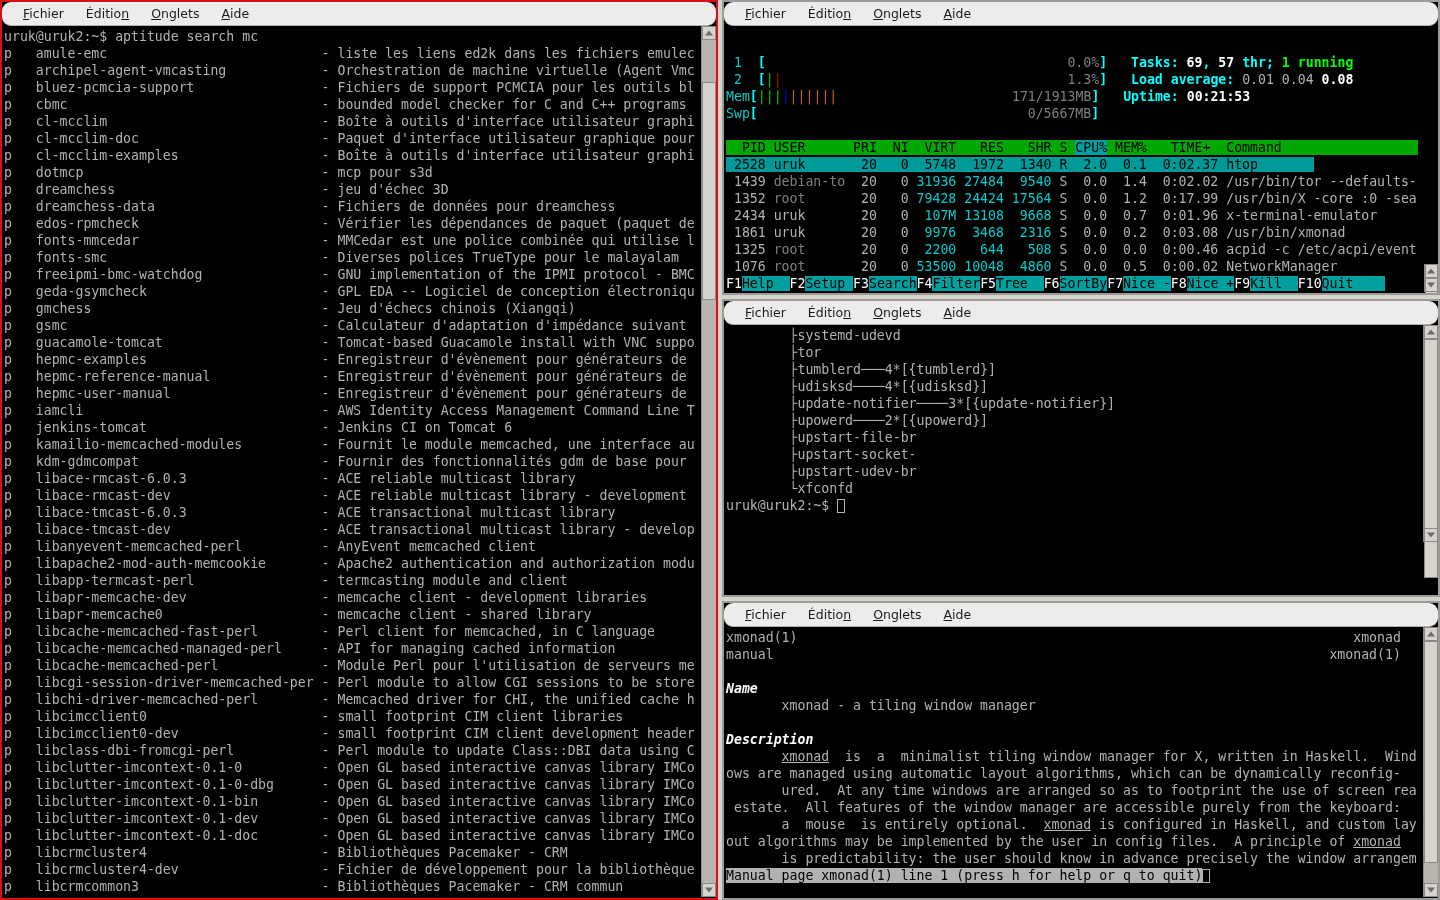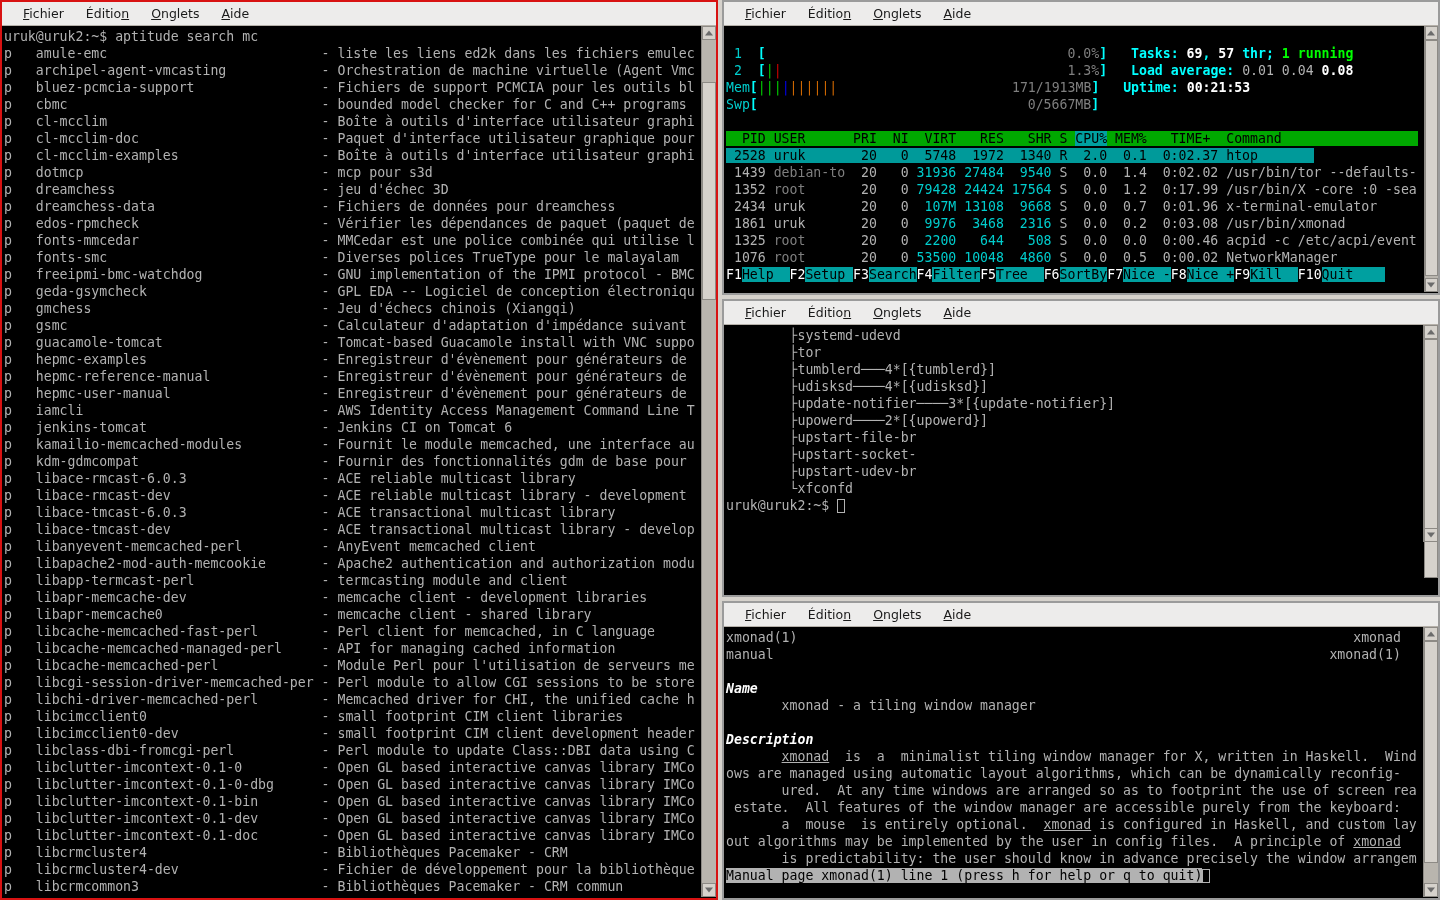--- a/index.html
+++ b/index.html
@@ -16,21 +16,21 @@
   .win { position: absolute; overflow: hidden; background: #000; }
   .win.focused { border: 2px solid #d81212; }
   .win.unfocused { border: 2px solid #9b9b9b; }
 
   .menubar {
     height: 24px; background: #edeceb;
     border-bottom: 1px solid #b5b0a9;
     display: flex; align-items: center;
     padding-left: 10px;
     font-family: "DejaVu Sans", sans-serif;
-    font-size: 12.5px; color: #1a1a1a;
+    font-size: 12.5px; color: #1a1a1a; border-radius: 9px;
   }
   .menuitem { padding: 2px 11px; cursor: default; white-space: nowrap; }
   .menuitem .u { text-decoration: underline; }
 
   .termwrap { position: relative; background: #000; display: flex; gap: 6px; }
   .term {
     flex: 1 1 auto;
     background: #000;
     color: #b2b2b2;
     font-family: "DejaVu Sans Mono", monospace;
@@ -164,21 +164,21 @@
     </div>
   </div>
 
   <div class="win unfocused" id="win-htop">
     <div class="menubar">
       <span class="menuitem"><span class="u">F</span>ichier</span>
       <span class="menuitem">Éditio<span class="u">n</span></span>
       <span class="menuitem"><span class="u">O</span>nglets</span>
       <span class="menuitem"><span class="u">A</span>ide</span>
     </div>
-    <div class="termwrap" style="height:266px;">
+    <div class="termwrap" style="height:266px;align-items:flex-end;">
       <div class="term" id="htop-term">
 <span class="c-cyan"> 1  </span><span class="c-bcyan">[</span><span class="c-dgrey">                                      0.0%</span><span class="c-bcyan">]</span><span class="c-grey">   </span><span class="c-bcyan">Tasks: </span><span class="c-bwhite">69</span><span class="c-bcyan">, </span><span class="c-bwhite">57</span><span class="c-bcyan"> thr; </span><span class="c-bgreen">1</span><span class="c-bgreen"> running</span>
 <span class="c-cyan"> 2  </span><span class="c-bcyan">[</span><span class="c-green">|</span><span class="c-red">|</span><span class="c-dgrey">                                    1.3%</span><span class="c-bcyan">]</span><span class="c-grey">   </span><span class="c-bcyan">Load average: </span><span class="c-grey">0.01 0.04 </span><span class="c-bwhite">0.08</span>
 <span class="c-cyan">Mem</span><span class="c-bcyan">[</span><span class="c-green">|</span><span class="c-green">|</span><span class="c-green">|</span><span class="c-blue">|</span><span class="c-orange">|</span><span class="c-orange">|</span><span class="c-orange">|</span><span class="c-orange">|</span><span class="c-orange">|</span><span class="c-orange">|</span><span class="c-dgrey">                      171/1913MB</span><span class="c-bcyan">]</span><span class="c-grey">   </span><span class="c-bcyan">Uptime: </span><span class="c-bwhite">00:21:53</span>
 <span class="c-cyan">Swp</span><span class="c-bcyan">[</span><span class="c-dgrey">                                  0/5667MB</span><span class="c-bcyan">]</span><span class="c-grey">   </span>
 
 <span class="hdr-row">  PID USER      PRI  NI  VIRT   RES   SHR S </span><span class="hdr-sort">CPU%</span><span class="hdr-row"> MEM%   TIME+  Command                       </span>
 <span class="sel-row"> 2528 uruk       20   0  5748  1972  1340 R  2.0  0.1  0:02.37 htop       </span>
 <span class="c-grey"> 1439 </span><span class="c-dgrey">debian-to </span><span class="c-grey"> 20   0</span><span class="c-cyan"> 31936 27484  9540</span><span class="c-grey"> S  0.0  1.4 </span><span class="c-grey"> 0:02.02 </span><span class="c-grey">/usr/bin/tor --defaults-</span>
 <span class="c-grey"> 1352 </span><span class="c-dgrey">root      </span><span class="c-grey"> 20   0</span><span class="c-cyan"> 79428 24424 17564</span><span class="c-grey"> S  0.0  1.2 </span><span class="c-grey"> 0:17.99 </span><span class="c-grey">/usr/bin/X -core :0 -sea</span>

